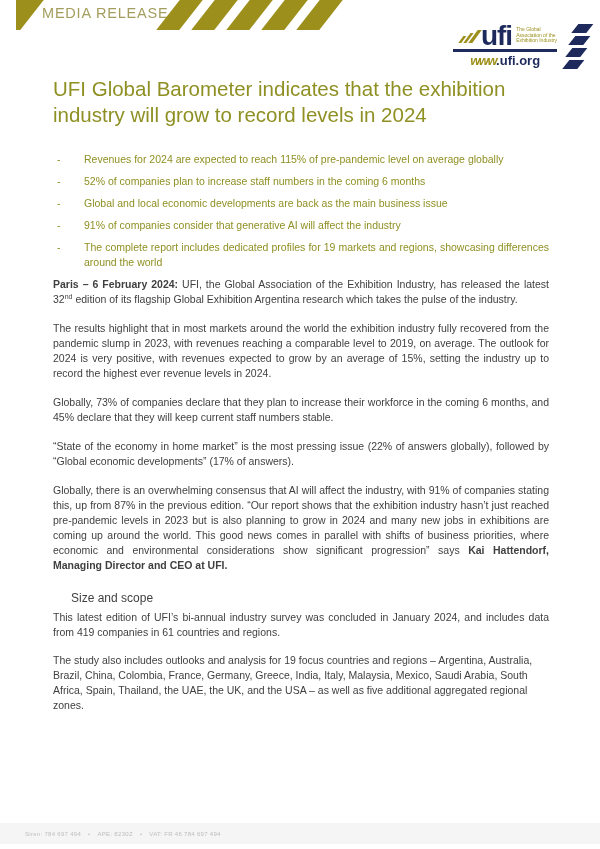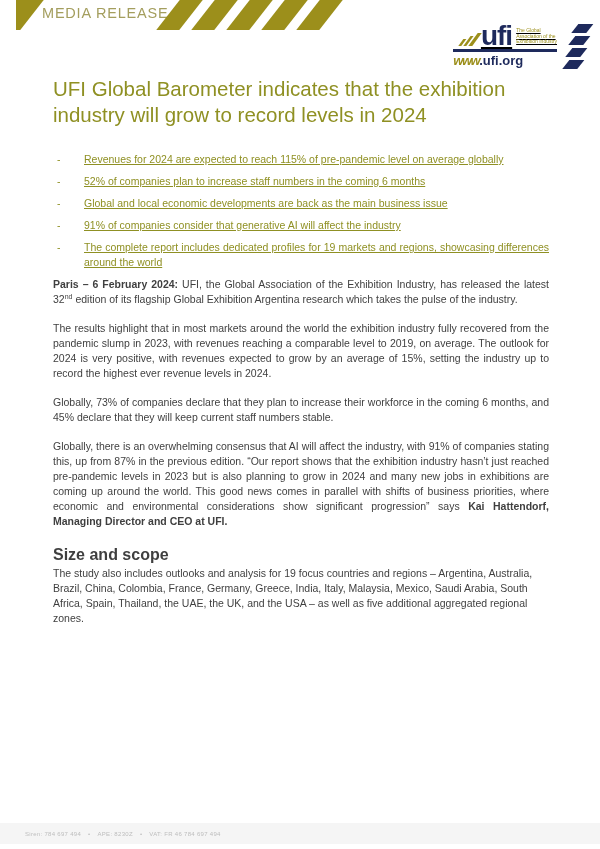--- a/index.html
+++ b/index.html
@@ -19,61 +19,61 @@
   .stripe.corner { left:-18px; width:34px; }
   .banner-label {
     position:absolute; left:26px; top:5px;
     font-size:14.5px; font-weight:400; letter-spacing:.8px;
     color:var(--banner_label,#a49e5e);
   }
 
   
   .logo { position:absolute; top:26px; right:10px; display:flex; align-items:flex-start; }
   .logo-main { display:flex; flex-direction:column; }
-  .logo-row { display:flex; align-items:flex-end;text-decoration:underline; }
+  .logo-row { display:flex; align-items:center; }
   .swoosh { display:flex; align-items:flex-end; margin-right:4px; transform:skewX(-36deg); padding-left:8px; }
   .swoosh i { display:block; width:3.2px; background:var(--olive,#9c8f1b); margin-left:2px; }
   .swoosh i.s1 { height:7px; } .swoosh i.s2 { height:10px; } .swoosh i.s3 { height:13px; }
   .brand {
     font-size:28px; font-weight:bold; letter-spacing:-1px; line-height:20px;
     color:var(--navy,#1e2a5c);
   }
   .tagline {
     font-size:5px; line-height:5.6px; margin:0 0 1px 4px;
     color:var(--olive,#9c8f1b);
   }
   .logo-rule { height:2.5px; background:var(--navy,#1e2a5c); margin-top:3px; width:100%; }
-  .logo-url { text-align:left; margin-top:2px; font-size:13px; line-height:14px; }
+  .logo-url { text-align:center; margin-top:2px; font-size:13px; line-height:14px; }
   .url-www { color:var(--olive,#9c8f1b); font-style:italic; font-weight:bold; letter-spacing:-1.5px; }
   .url-rest { color:var(--navy,#1e2a5c); font-weight:bold; }
   .chevrons { display:flex; flex-direction:column; margin-left:8px; margin-top:-4px; }
   .chev { width:15px; height:8.5px; background:var(--navy,#1e2a5c); transform:skewX(-38deg); margin:1.8px 0; }
   .chev.c1 { margin-left:10px; } .chev.c2 { margin-left:7px; }
   .chev.c3 { margin-left:4px; } .chev.c4 { margin-left:1px; }
 
   
   .content { position:absolute; top:0; left:53px; width:496px; padding-top:76px; }
   .title {
     margin:0 0 24px 0; font-weight:400;
     font-size:20.5px; line-height:26px;
     color:var(--olive_text,#8f9023);
   }
   .bullets { margin:0; padding:0; }
   .bullet { display:flex; font-size:10.5px; line-height:15px; color:var(--olive_text,#8f9023); margin-bottom:7px; }
   .bullet .dash { flex:none; width:31px; padding-left:4px; box-sizing:border-box; }
-  .bullet .btext { flex:1; text-align:justify;text-decoration:underline; }
+  .bullet .btext { flex:1; text-align:justify; }
   .para {
     margin:0 0 14px 0; font-size:10.5px; line-height:15px;
     color:var(--body_text,#3f3f3f); text-align:justify;
   }
   .para.first { margin-top:7px; }
   .para.ragged { text-align:left; margin-bottom:12px; }
   .para sup { font-size:7px; vertical-align:super; line-height:0; }
   .section-heading {
-    margin:18px 0 4px 0; font-size:16px; line-height:15px; font-weight:bold;
+    margin:18px 0 4px 18px; font-size:12px; line-height:15px; font-weight:normal;
     color:var(--body_text,#3f3f3f);
   }
   .para.after-heading { margin-bottom:13px; }
 
   
   .footer {
     position:absolute; left:0; bottom:5px; width:100%; height:21px;
     background:var(--footer_bg,#f5f5f5);
     display:flex; align-items:center; padding-left:25px; box-sizing:border-box;
     font-size:6px; letter-spacing:.3px; color:var(--footer_text,#bdbdbd);
@@ -149,25 +149,27 @@
         <span class="btext">The complete report includes dedicated profiles for 19 markets and regions, showcasing differences around the world</span>
       </div>
     </div>
 
     <p class="para first"><b>Paris – 6 February 2024:</b><span> UFI, the Global Association of the Exhibition Industry, has released the latest 32</span><sup>nd</sup><span> edition of its flagship Global Exhibition Argentina research which takes the pulse of the industry.</span></p>
 
     <p class="para">The results highlight that in most markets around the world the exhibition industry fully recovered from the pandemic slump in 2023, with revenues reaching a comparable level to 2019, on average. The outlook for 2024 is very positive, with revenues expected to grow by an average of 15%, setting the industry up to record the highest ever revenue levels in 2024.</p>
 
     <p class="para">Globally, 73% of companies declare that they plan to increase their workforce in the coming 6 months, and 45% declare that they will keep current staff numbers stable.</p>
 
+    <p class="para">“State of the economy in home market” is the most pressing issue (22% of answers globally), followed by “Global economic developments” (17% of answers).</p>
 
     <p class="para"><span>Globally, there is an overwhelming consensus that AI will affect the industry, with 91% of companies stating this, up from 87% in the previous edition. “Our report shows that the exhibition industry hasn’t just reached pre-pandemic levels in 2023 but is also planning to grow in 2024 and many new jobs in exhibitions are coming up around the world. This good news comes in parallel with shifts of business priorities, where economic and environmental considerations show significant progression” says </span><b>Kai Hattendorf, Managing Director and CEO at UFI.</b></p>
 
     <h2 class="section-heading">Size and scope</h2>
 
+    <p class="para after-heading">This latest edition of UFI’s bi-annual industry survey was concluded in January 2024, and includes data from 419 companies in 61 countries and regions.</p>
 
     <p class="para ragged">The study also includes outlooks and analysis for 19 focus countries and regions – Argentina, Australia, Brazil, China, Colombia, France, Germany, Greece, India, Italy, Malaysia, Mexico, Saudi Arabia, South Africa, Spain, Thailand, the UAE, the UK, and the USA – as well as five additional aggregated regional zones.</p>
 
   </div>
 
   <div class="footer">
     <span>Siren: 784 697 494</span>
     <span class="sep">•</span>
     <span>APE: 8230Z</span>
     <span class="sep">•</span>

